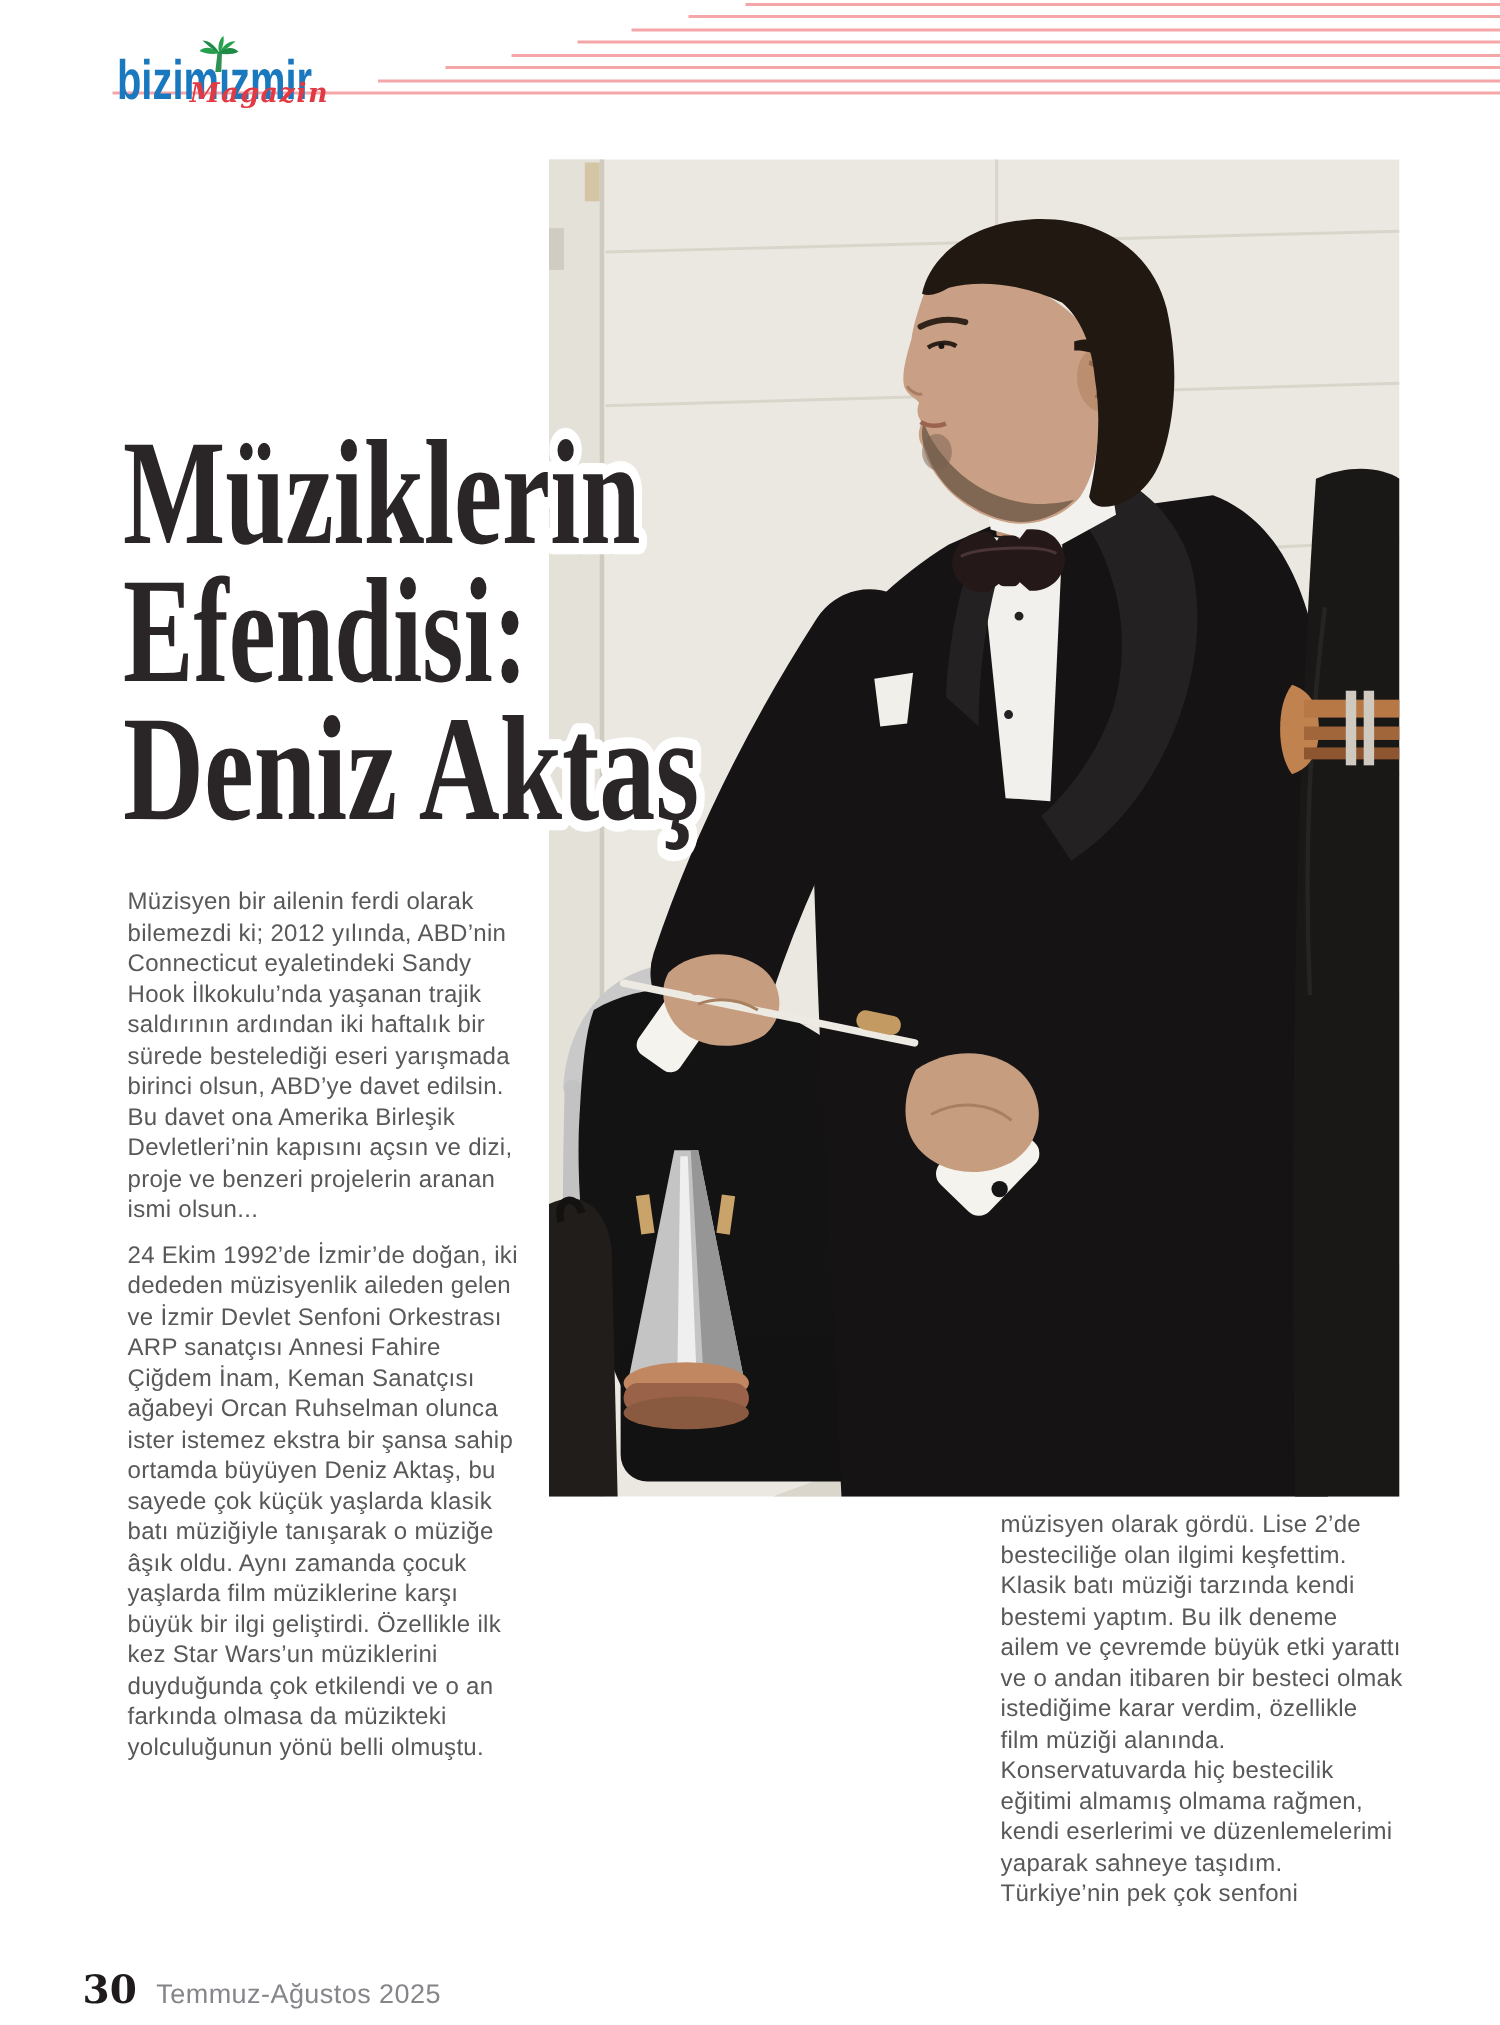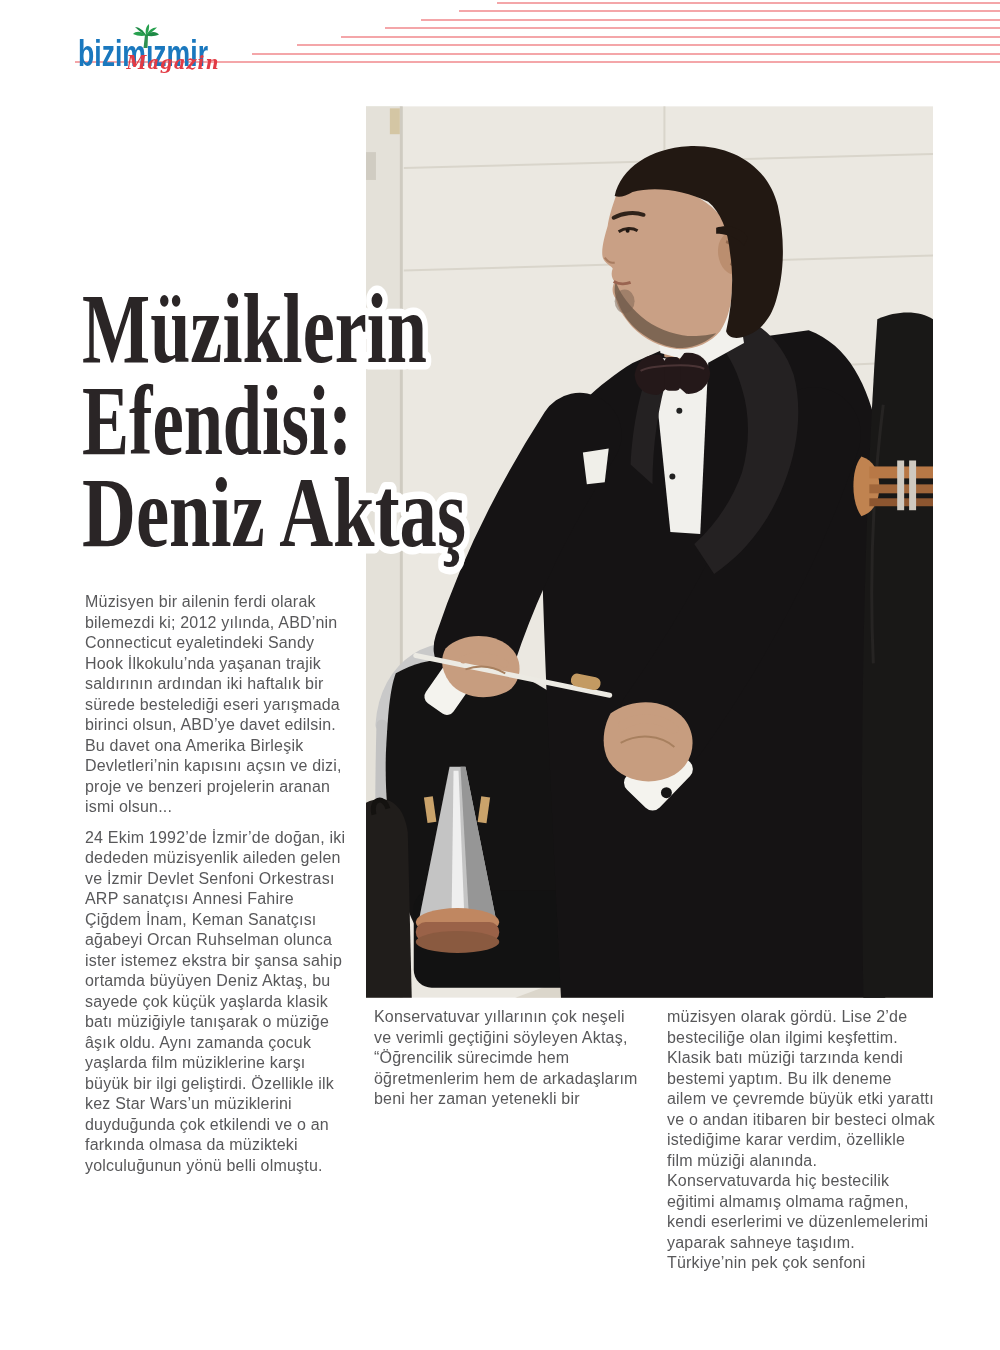--- a/index.html
+++ b/index.html
@@ -198,20 +198,23 @@
     <text class="hl" x="24" y="92" font-size="100" textLength="345" lengthAdjust="spacingAndGlyphs">Müziklerin</text>
     <text class="hl" x="24" y="184" font-size="100" textLength="270" lengthAdjust="spacingAndGlyphs">Efendisi:</text>
     <text class="hl" x="24" y="276" font-size="100" textLength="384" lengthAdjust="spacingAndGlyphs">Deniz Aktaş</text>
   </svg>
 
   <div class="col col-left">
     <p>Müzisyen bir ailenin ferdi olarak bilemezdi ki; 2012 yılında, ABD’nin Connecticut eyaletindeki Sandy Hook İlkokulu’nda yaşanan trajik saldırının ardından iki haftalık bir sürede bestelediği eseri yarışmada birinci olsun, ABD’ye davet edilsin. Bu davet ona Amerika Birleşik Devletleri’nin kapısını açsın ve dizi, proje ve benzeri projelerin aranan ismi olsun...</p>
     <p>24 Ekim 1992’de İzmir’de doğan, iki dededen müzisyenlik aileden gelen ve İzmir Devlet Senfoni Orkestrası ARP sanatçısı Annesi Fahire Çiğdem İnam, Keman Sanatçısı ağabeyi Orcan Ruhselman olunca ister istemez ekstra bir şansa sahip ortamda büyüyen Deniz Aktaş, bu sayede çok küçük yaşlarda klasik batı müziğiyle tanışarak o müziğe âşık oldu. Aynı zamanda çocuk yaşlarda film müziklerine karşı büyük bir ilgi geliştirdi. Özellikle ilk kez Star Wars’un müziklerini duyduğunda çok etkilendi ve o an farkında olmasa da müzikteki yolculuğunun yönü belli olmuştu.</p>
   </div>
   <div class="col col-middle">
-    <p>Konservatuvar yıllarının çok neşeli ve verimli geçtiğini söyleyen Aktaş, “Öğrencilik sürecimde hem öğretmenlerim hem de arkadaşlarım beni her zaman yetenekli bir</p>
   </div>
   <div class="col col-right">
     <p>müzisyen olarak gördü. Lise 2’de besteciliğe olan ilgimi keşfettim. Klasik batı müziği tarzında kendi bestemi yaptım. Bu ilk deneme ailem ve çevremde büyük etki yarattı ve o andan itibaren bir besteci olmak istediğime karar verdim, özellikle film müziği alanında. Konservatuvarda hiç bestecilik eğitimi almamış olmama rağmen, kendi eserlerimi ve düzenlemelerimi yaparak sahneye taşıdım. Türkiye’nin pek çok senfoni</p>
   </div>
 
+  <div class="footer">
+    <span class="page-number">30</span>
+    <span class="issue">Temmuz-Ağustos 2025</span>
+  </div>
 
 </div>
 
 </body></html>

